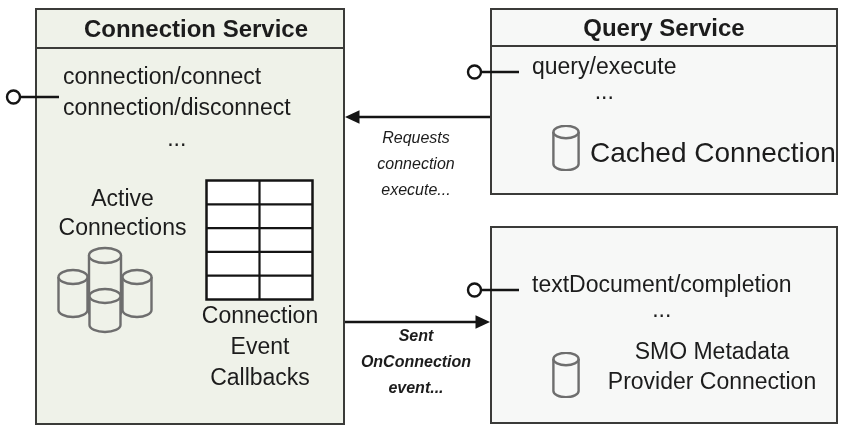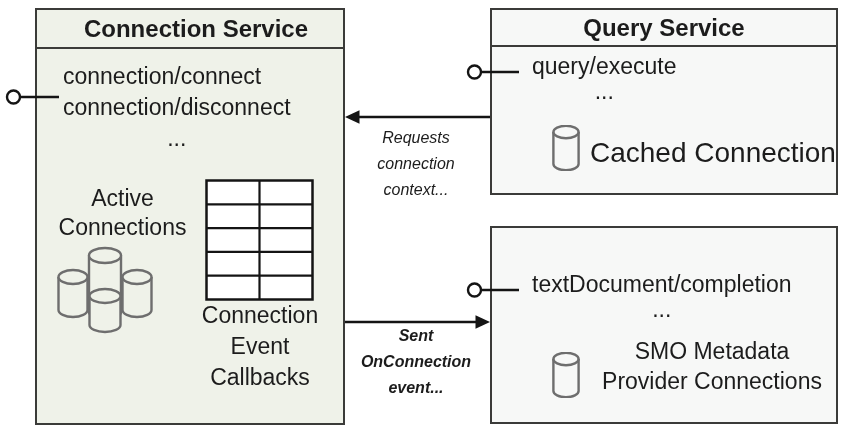--- a/index.html
+++ b/index.html
@@ -164,28 +164,28 @@
       <div class="ellipsis-line">...</div>
     </div>
     <svg class="db-row-icon" width="28" height="46" viewBox="0 0 28 46">
       <g class="cyl-single">
         <path d="M 1.4 7 V 39 A 12.6 6.2 0 0 0 26.6 39 V 7"></path>
         <ellipse cx="14" cy="7" rx="12.6" ry="6.2"></ellipse>
       </g>
     </svg>
     <div class="provider-label">
       <div>SMO Metadata</div>
-      <div>Provider Connections</div>
+      <div>Provider Connection</div>
     </div>
   </div>
 
   <div class="annotation annotation-requests">
     <div>Requests</div>
     <div>connection</div>
-    <div>context...</div>
+    <div>execute...</div>
   </div>
   <div class="annotation annotation-sent">
     <div>Sent</div>
     <div>OnConnection</div>
     <div>event...</div>
   </div>
 
   <svg class="connector-layer" viewBox="0 0 846 436">
 
     <g>

